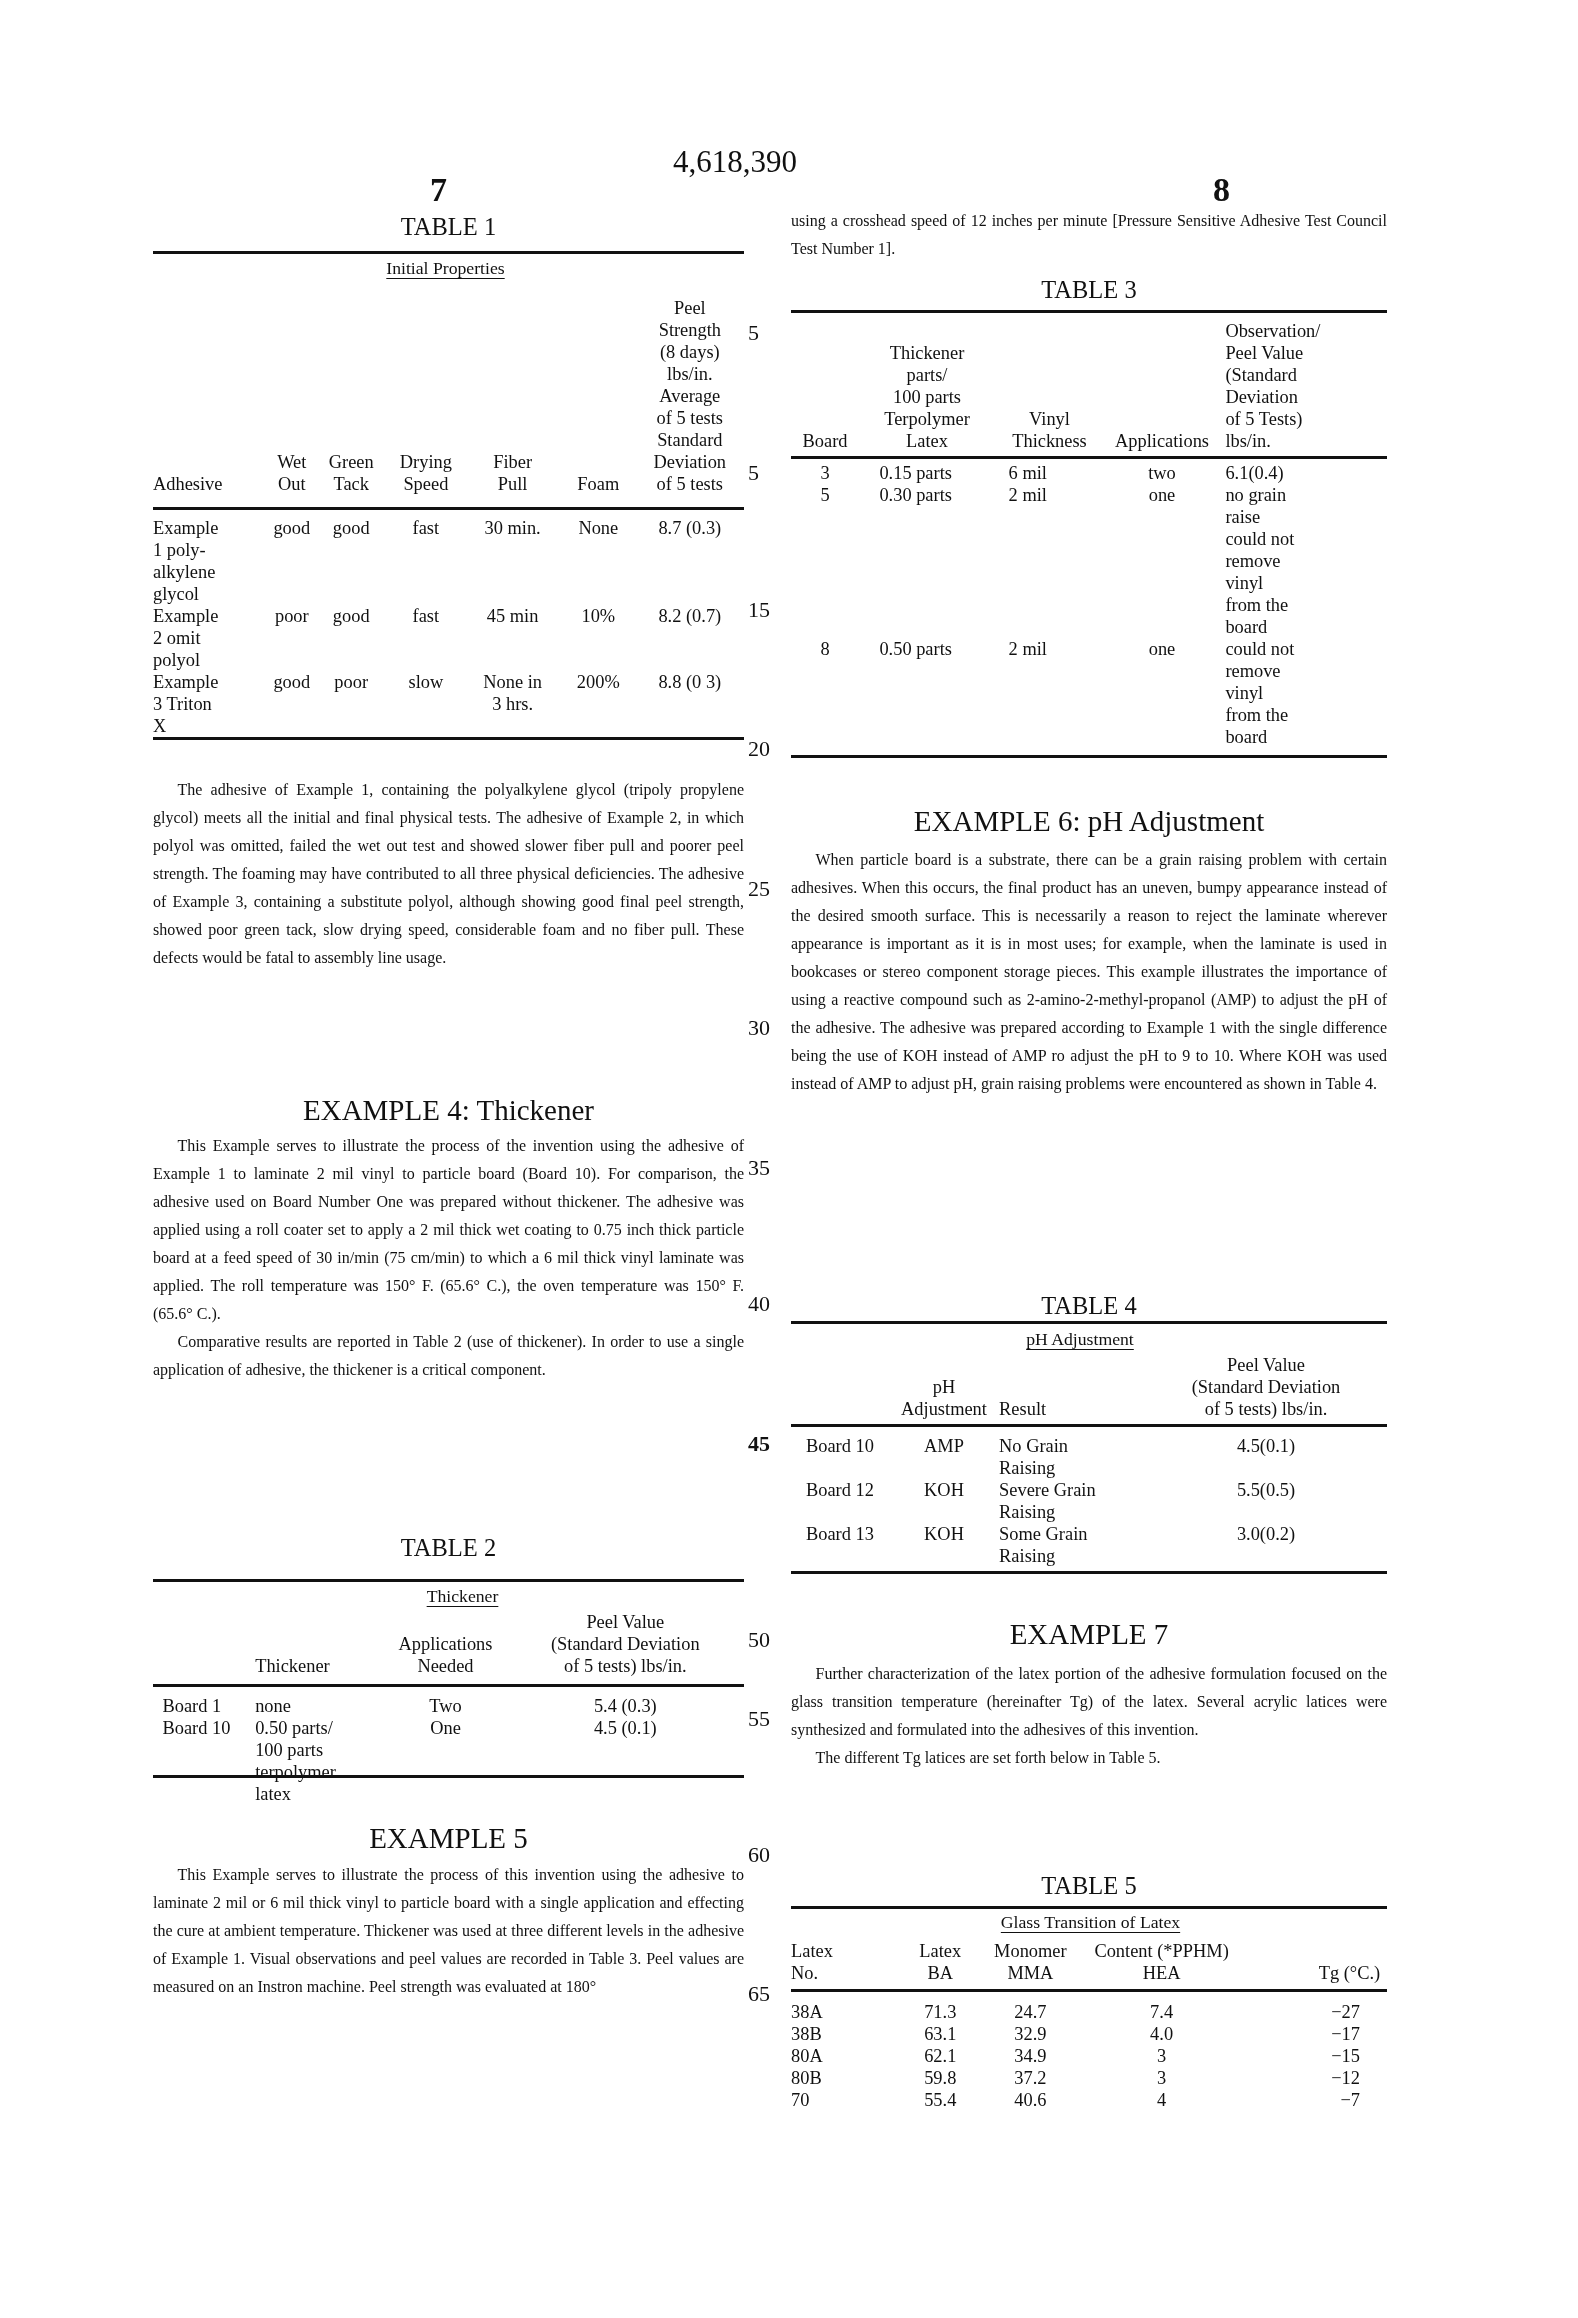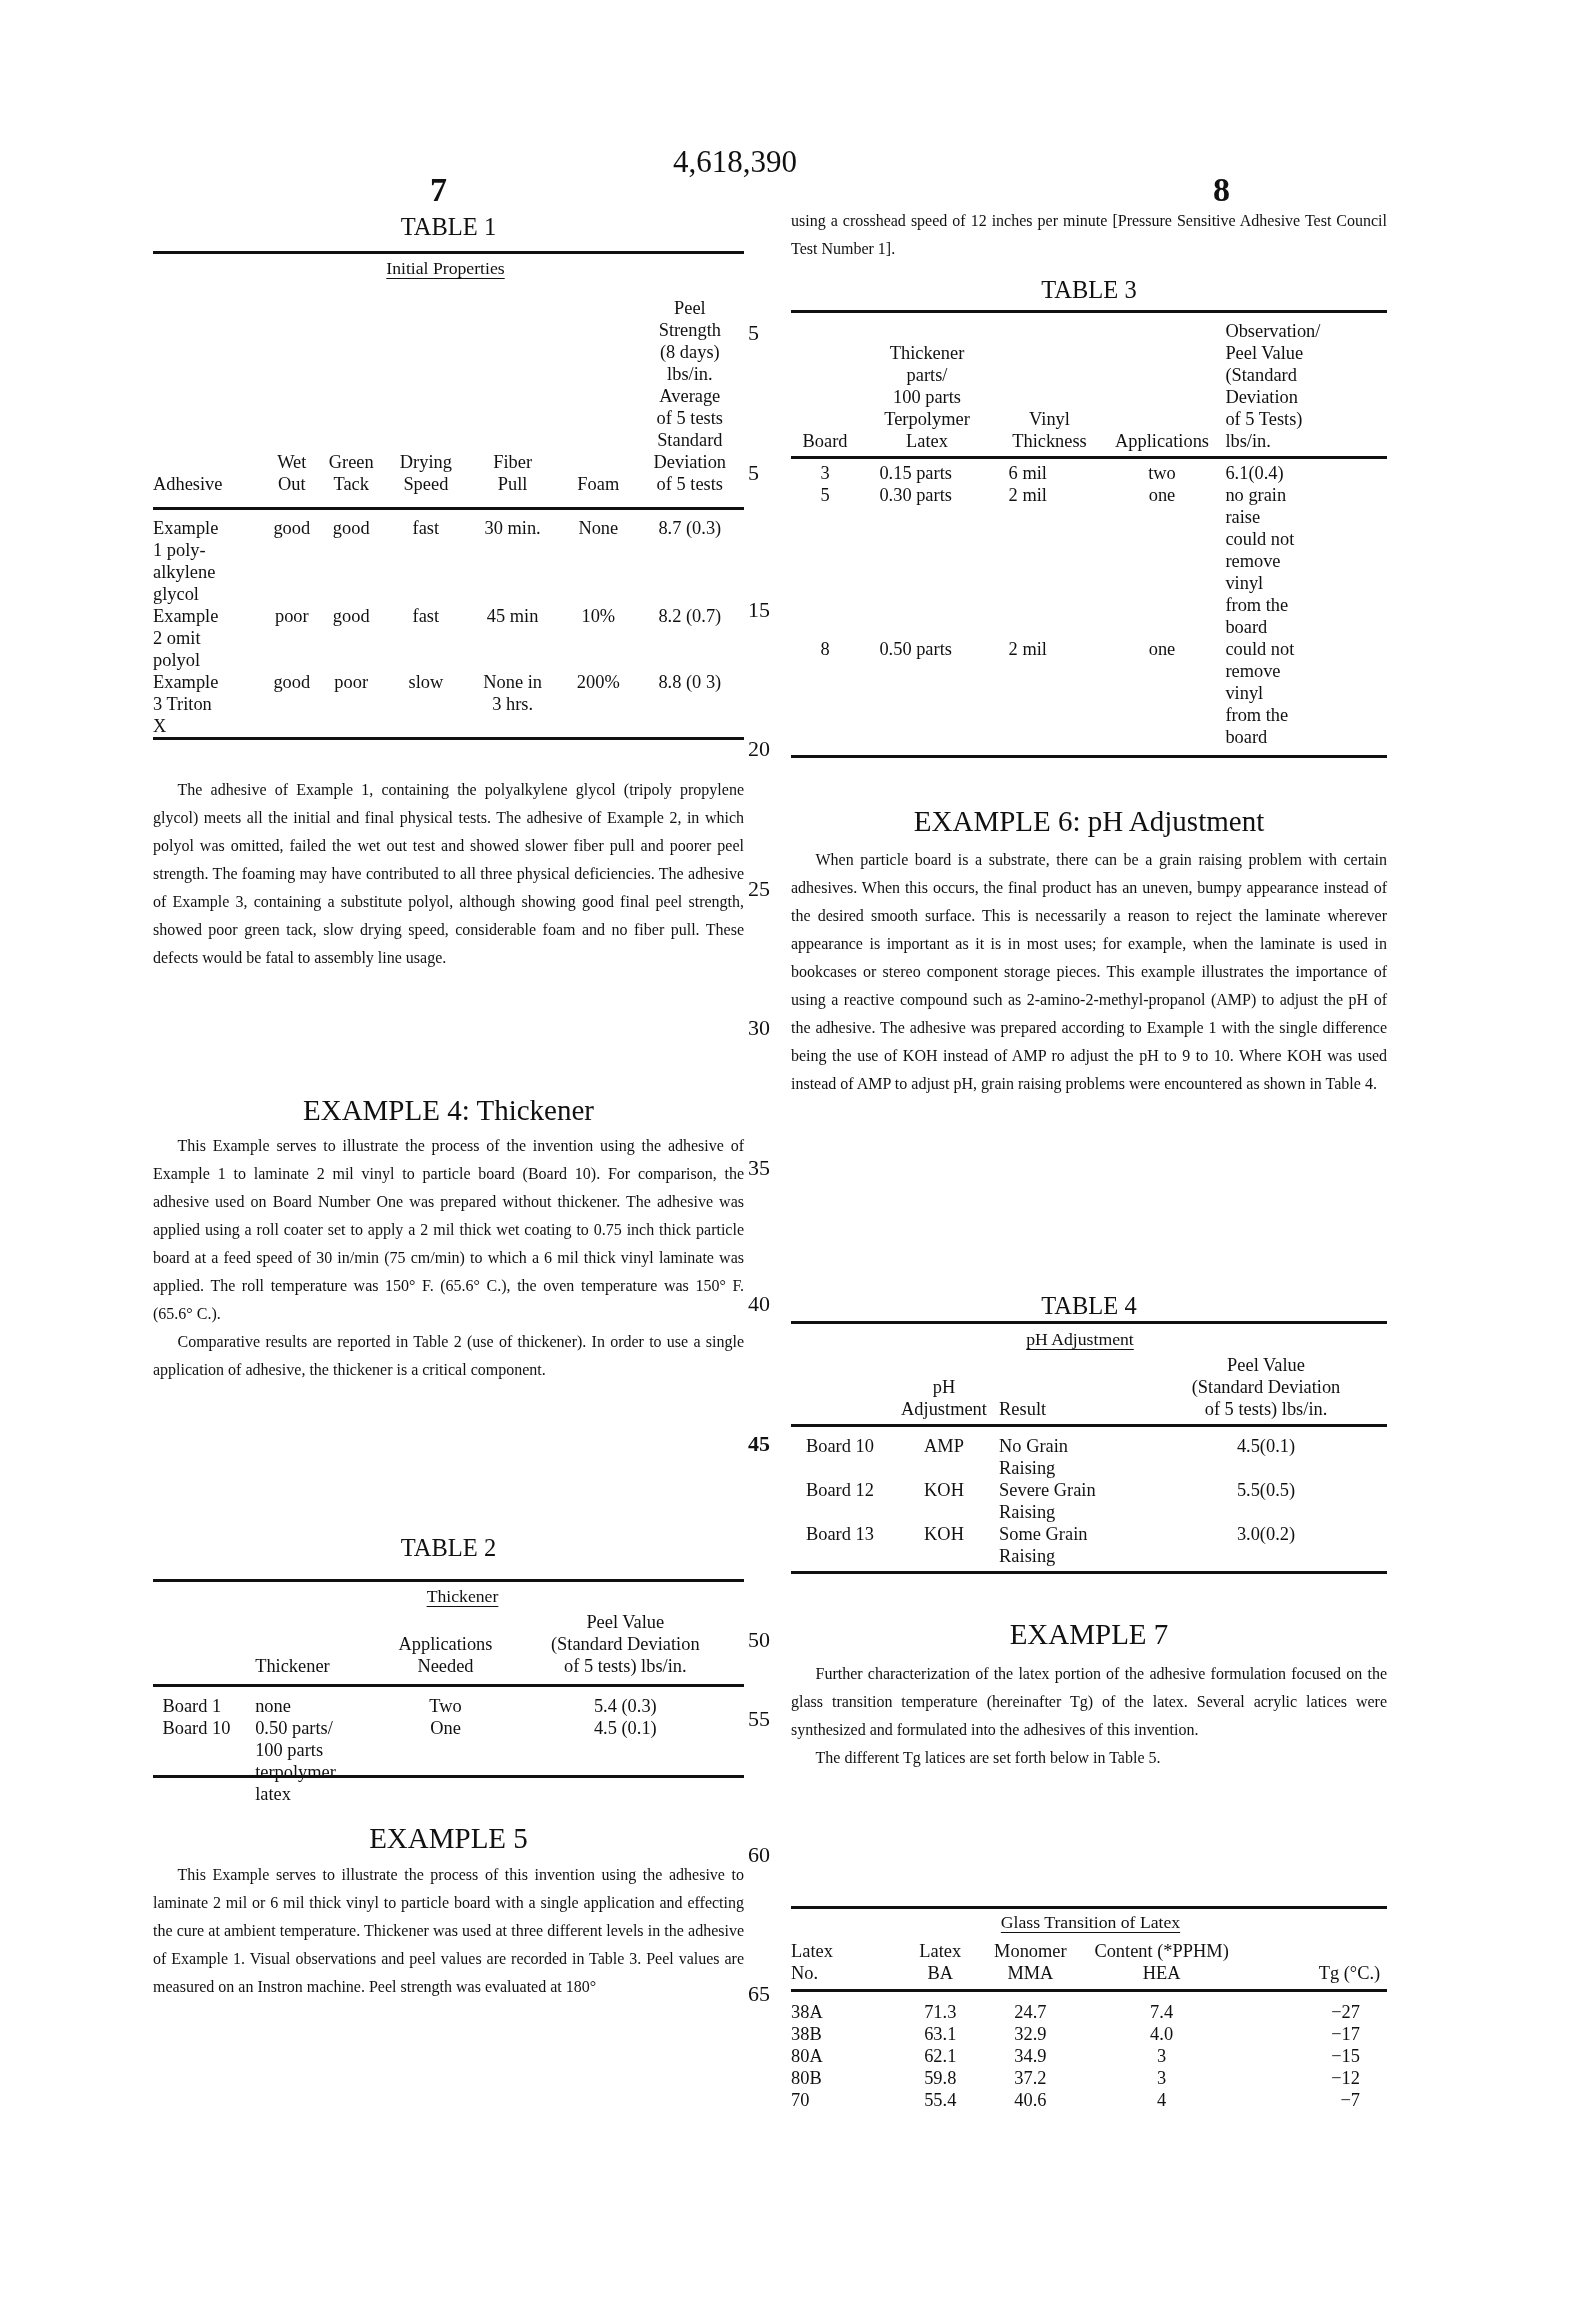--- a/index.html
+++ b/index.html
@@ -300,20 +300,21 @@
   <div class="rule" style="top:280px;"></div>
 </div>
 
 <div class="col right" style="top:1619px;">
   <div class="heading">EXAMPLE 7</div>
   <p class="body" style="margin-top:11px;">Further characterization of the latex portion of the adhesive formulation focused on the glass transition temperature (hereinafter Tg) of the latex. Several acrylic latices were synthesized and formulated into the adhesives of this invention.</p>
   <p class="body">The different Tg latices are set forth below in Table 5.</p>
 </div>
 
 <div class="col right" style="top:1871px; height:245px;">
+  <div class="table-title" style="position:absolute; left:0; right:0; top:0;">TABLE 5</div>
   <div class="rule" style="top:35px;"></div>
   <div class="subhead" style="left:184px; width:231px; top:41px;">Glass Transition of Latex</div>
   <table class="t pre" style="position:absolute; left:0; top:69px; width:596px;">
     <colgroup>
       <col style="width:105px"><col style="width:88px"><col style="width:92px"><col style="width:170px"><col style="width:140px">
     </colgroup>
     <thead>
       <tr>
         <th class="lft">Latex</th>
         <th class="ctr">Latex</th>

